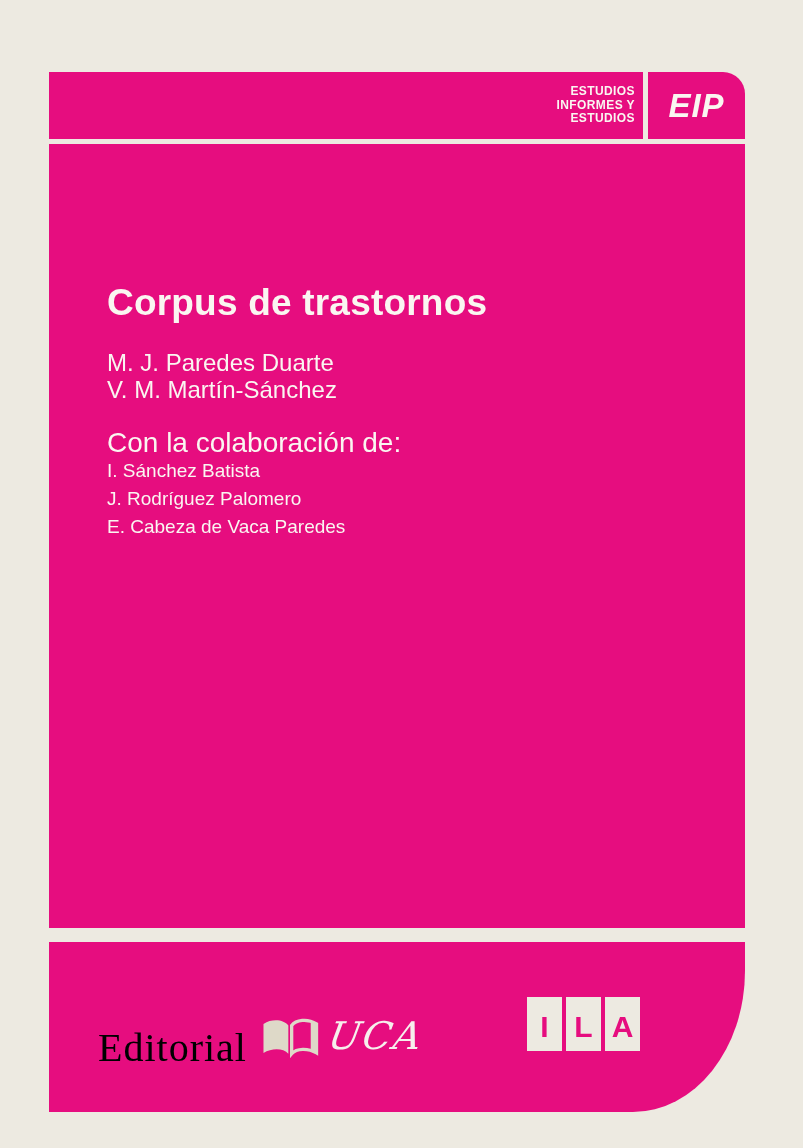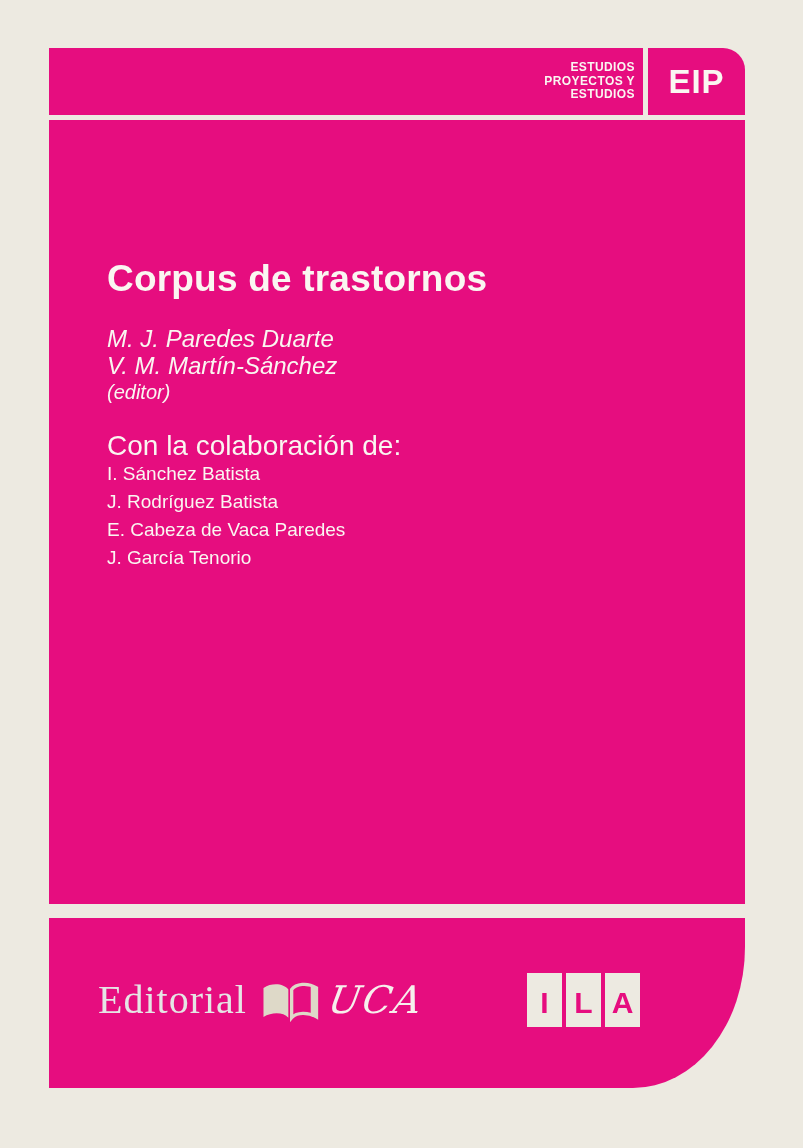--- a/index.html
+++ b/index.html
@@ -9,21 +9,21 @@
     position: relative;
     width: 803px;
     height: 1148px;
     background: #edeae1;
     overflow: hidden;
   }
 
   .card {
     position: absolute;
     left: 49px;
-    top: 48px;
+    top: 72px;
     width: 696px;
   }
   .card, .card * { box-sizing: border-box; }
 
   
   .header-row {
     display: flex;
     height: 67px;
     margin-bottom: 5px;
   }
@@ -44,20 +44,21 @@
     line-height: 13.5px;
     letter-spacing: 0.4px;
   }
   .eip-badge {
     flex: 1;
     background: #e60d7f;
     border-top-right-radius: 22px;
     display: flex;
     align-items: center;
     justify-content: center;
+    font-style: italic;
   }
   .eip-badge span {
     color: #faf6f1;
     font-weight: bold;
     font-size: 33px;
     letter-spacing: 1px;
   }
 
   
   .body-band {
@@ -69,21 +70,21 @@
   }
   .title {
     margin: 0;
     font-size: 37px;
     line-height: 44px;
     font-weight: bold;
     letter-spacing: 0.2px;
   }
   .title .title-line { display: block; }
 
-  .authors { margin-top: 24px; font-style: italic; }
+  .authors { margin-top: 24px; }
   .author-name { font-size: 24px; line-height: 27px; }
   .author-role { font-size: 20px; line-height: 27px; }
 
   .collab { margin-top: 26px; }
   .collab-heading { font-size: 28px; line-height: 28px; }
   .collab-name { font-size: 19px; line-height: 28px; }
 
   
   .footer-band {
     position: relative;
@@ -94,22 +95,23 @@
   .editorial-logo {
     position: absolute;
     left: 49px;
     top: 58px;
     display: flex;
     align-items: center;
   }
   .editorial-word {
     font-family: "Liberation Serif", serif;
     font-size: 40px;
-    color: #e5e5e5;
+    color: #000000;
     letter-spacing: 1px;
+    margin-top: 24px;
   }
   .book-icon { margin: 4px 10px 0 14px; }
   .uca-word {
     font-family: "DejaVu Serif", serif;
     font-style: italic;
     font-size: 38px;
     color: #f6efec;
     transform: skewX(-10deg);
     letter-spacing: 2px;
   }
@@ -139,46 +141,44 @@
 </head>
 <body>
 
 <div class="stage">
   <div class="card">
 
     <div class="header-row">
       <div class="series-band">
         <div class="series-lines">
           <div>ESTUDIOS</div>
-          <div>PROYECTOS Y</div>
+          <div>INFORMES Y</div>
           <div>ESTUDIOS</div>
         </div>
       </div>
       <div class="eip-badge">
         <span>EIP</span>
       </div>
     </div>
 
     <div class="body-band">
       <h1 class="title">
         <span class="title-line">Corpus de trastornos</span>
       </h1>
 
       <div class="authors">
         <div class="author-name">M. J. Paredes Duarte</div>
         <div class="author-name">V. M. Martín-Sánchez</div>
-        <div class="author-role">(editor)</div>
       </div>
 
       <div class="collab">
         <div class="collab-heading">Con la colaboración de:</div>
         <div class="collab-name">I. Sánchez Batista</div>
-        <div class="collab-name">J. Rodríguez Batista</div>
+        <div class="collab-name">J. Rodríguez Palomero</div>
         <div class="collab-name">E. Cabeza de Vaca Paredes</div>
-        <div class="collab-name">J. García Tenorio</div>
       </div>
     </div>
 
     <div class="footer-band">
       <div class="editorial-logo">
         <span class="editorial-word">Editorial</span>
         <svg class="book-icon" width="58" height="42" viewBox="0 0 70 50">
           <path d="M3 8 C 14 1, 28 3, 33 10 L 33 44 C 27 37, 13 37, 3 43 Z" fill="#ded9c8"></path>
           <path d="M67 8 C 56 1, 42 3, 37 10 L 37 44 C 43 37, 57 37, 67 43 Z" fill="none" stroke="#ded9c8" stroke-width="4"></path>
           <path d="M60 6 L 67 8 L 67 43 L 60 41 Z" fill="#ded9c8"></path>

